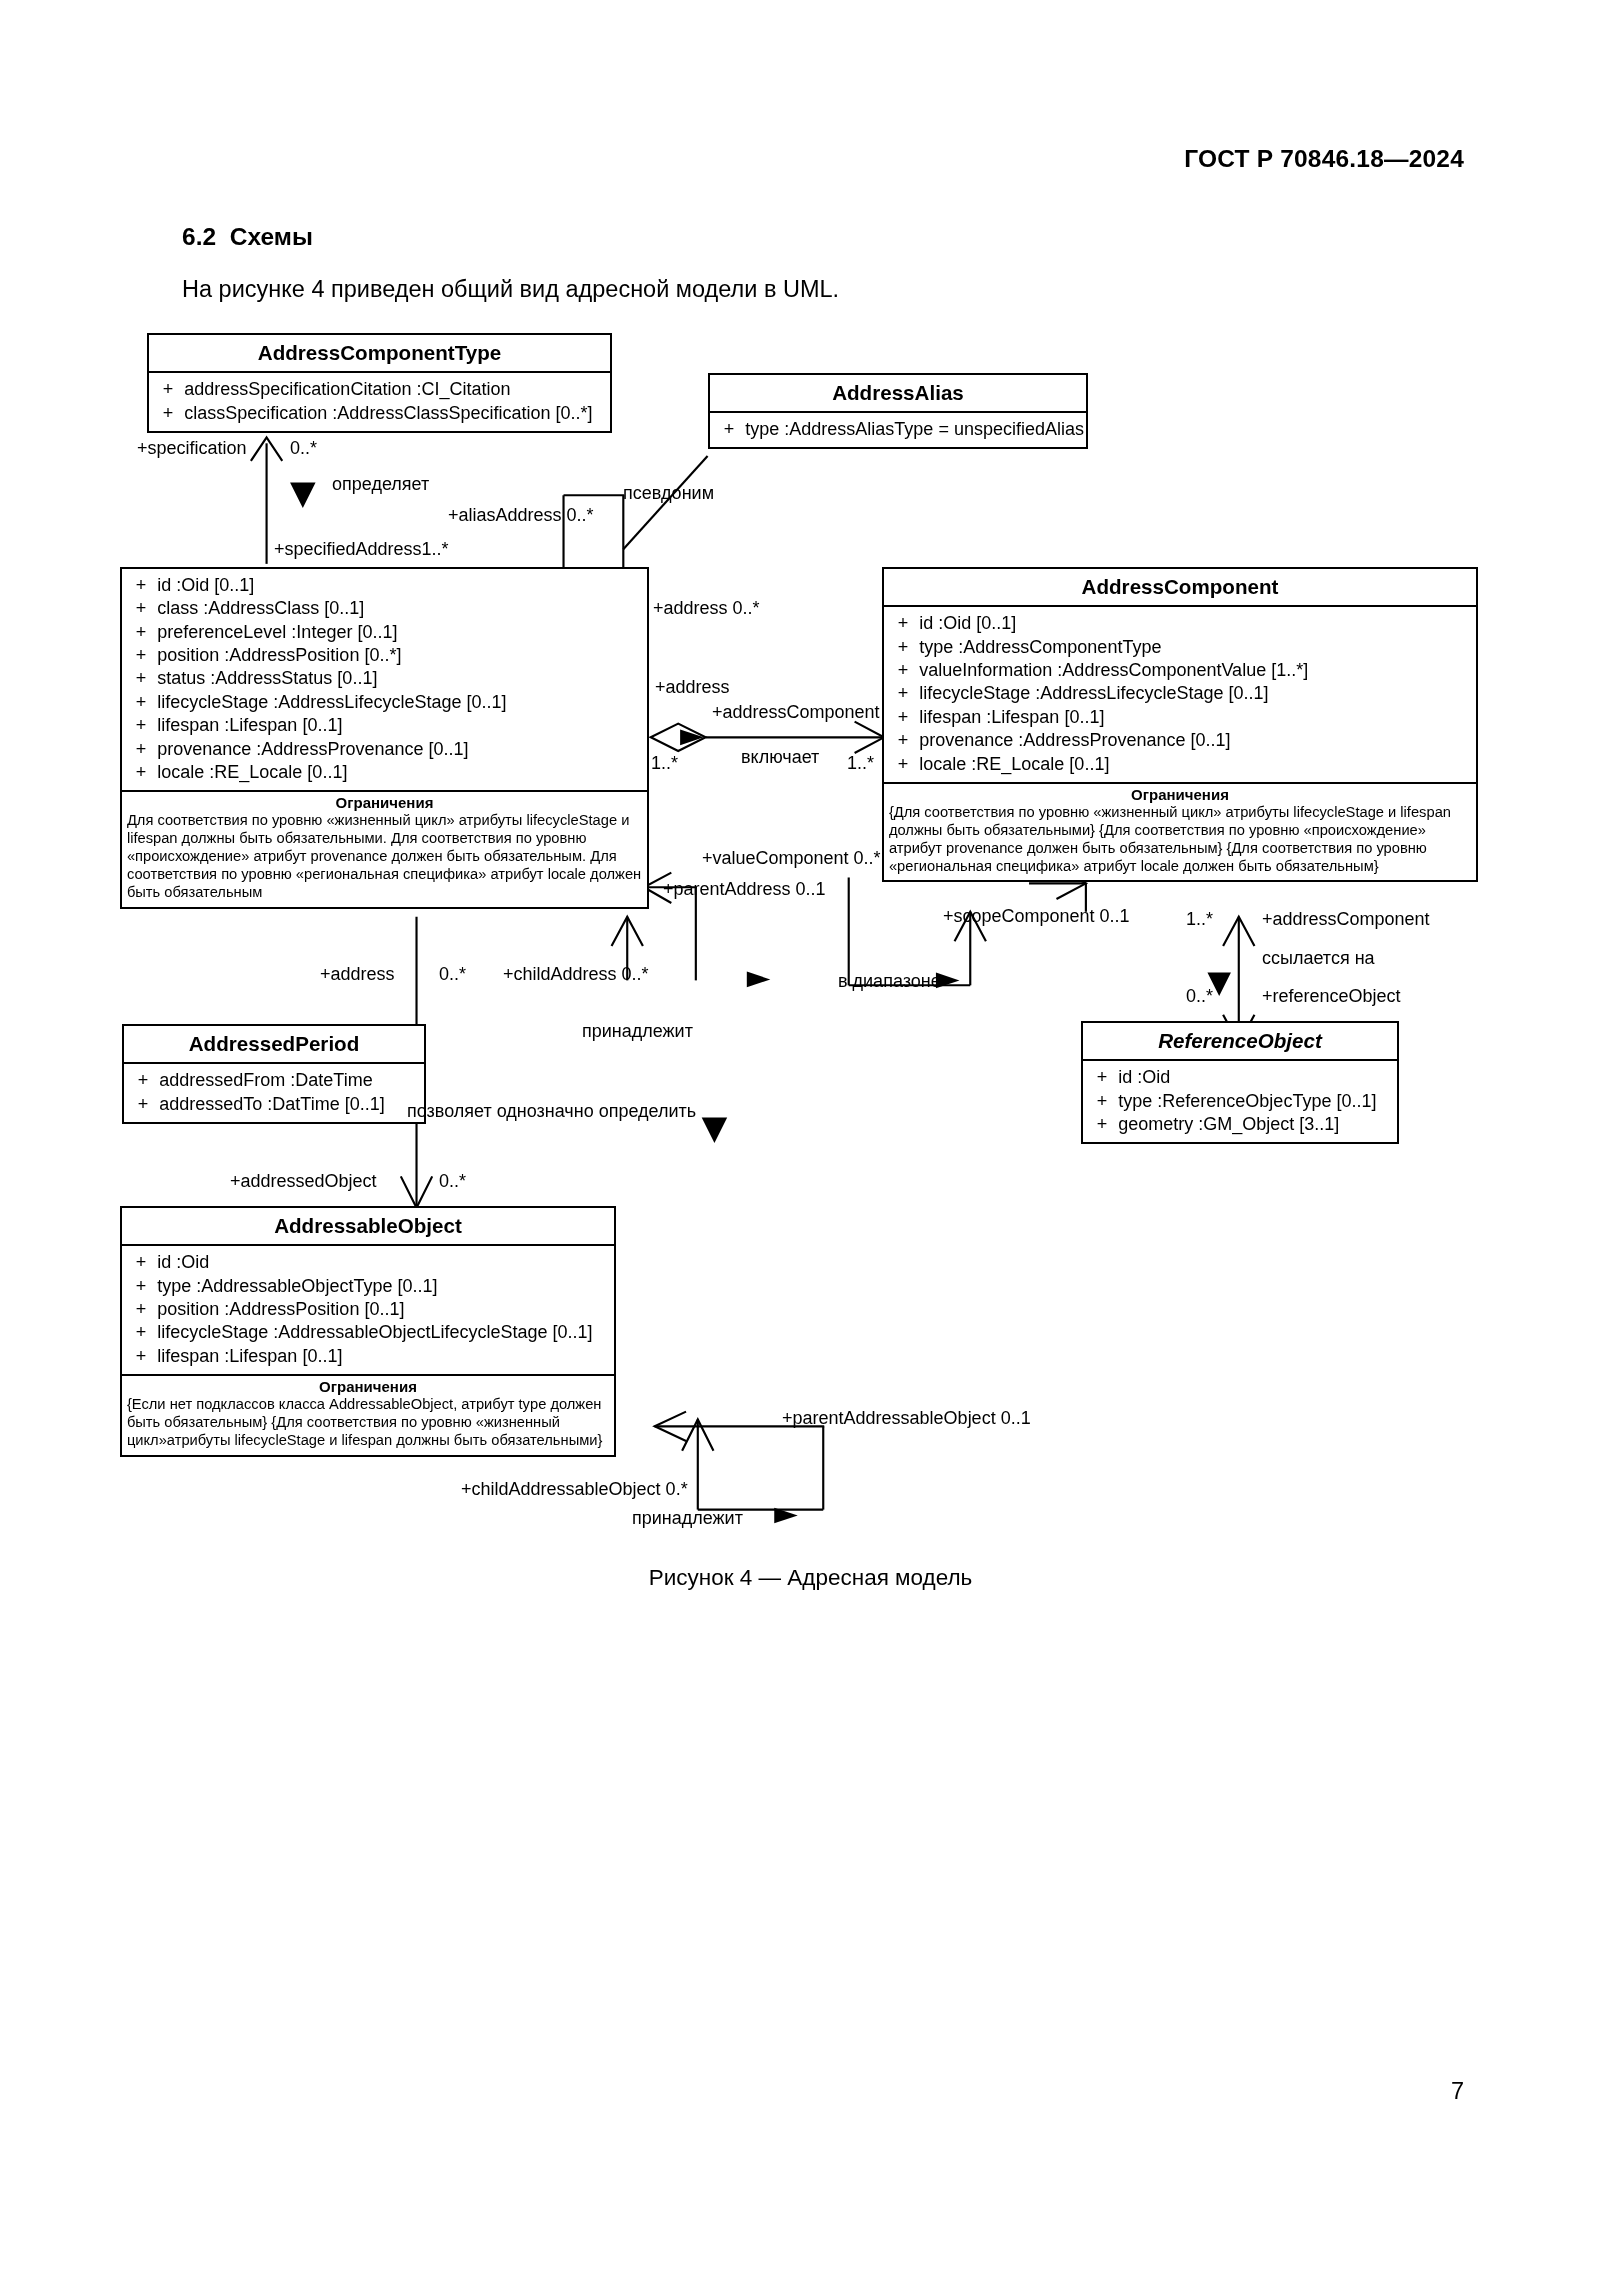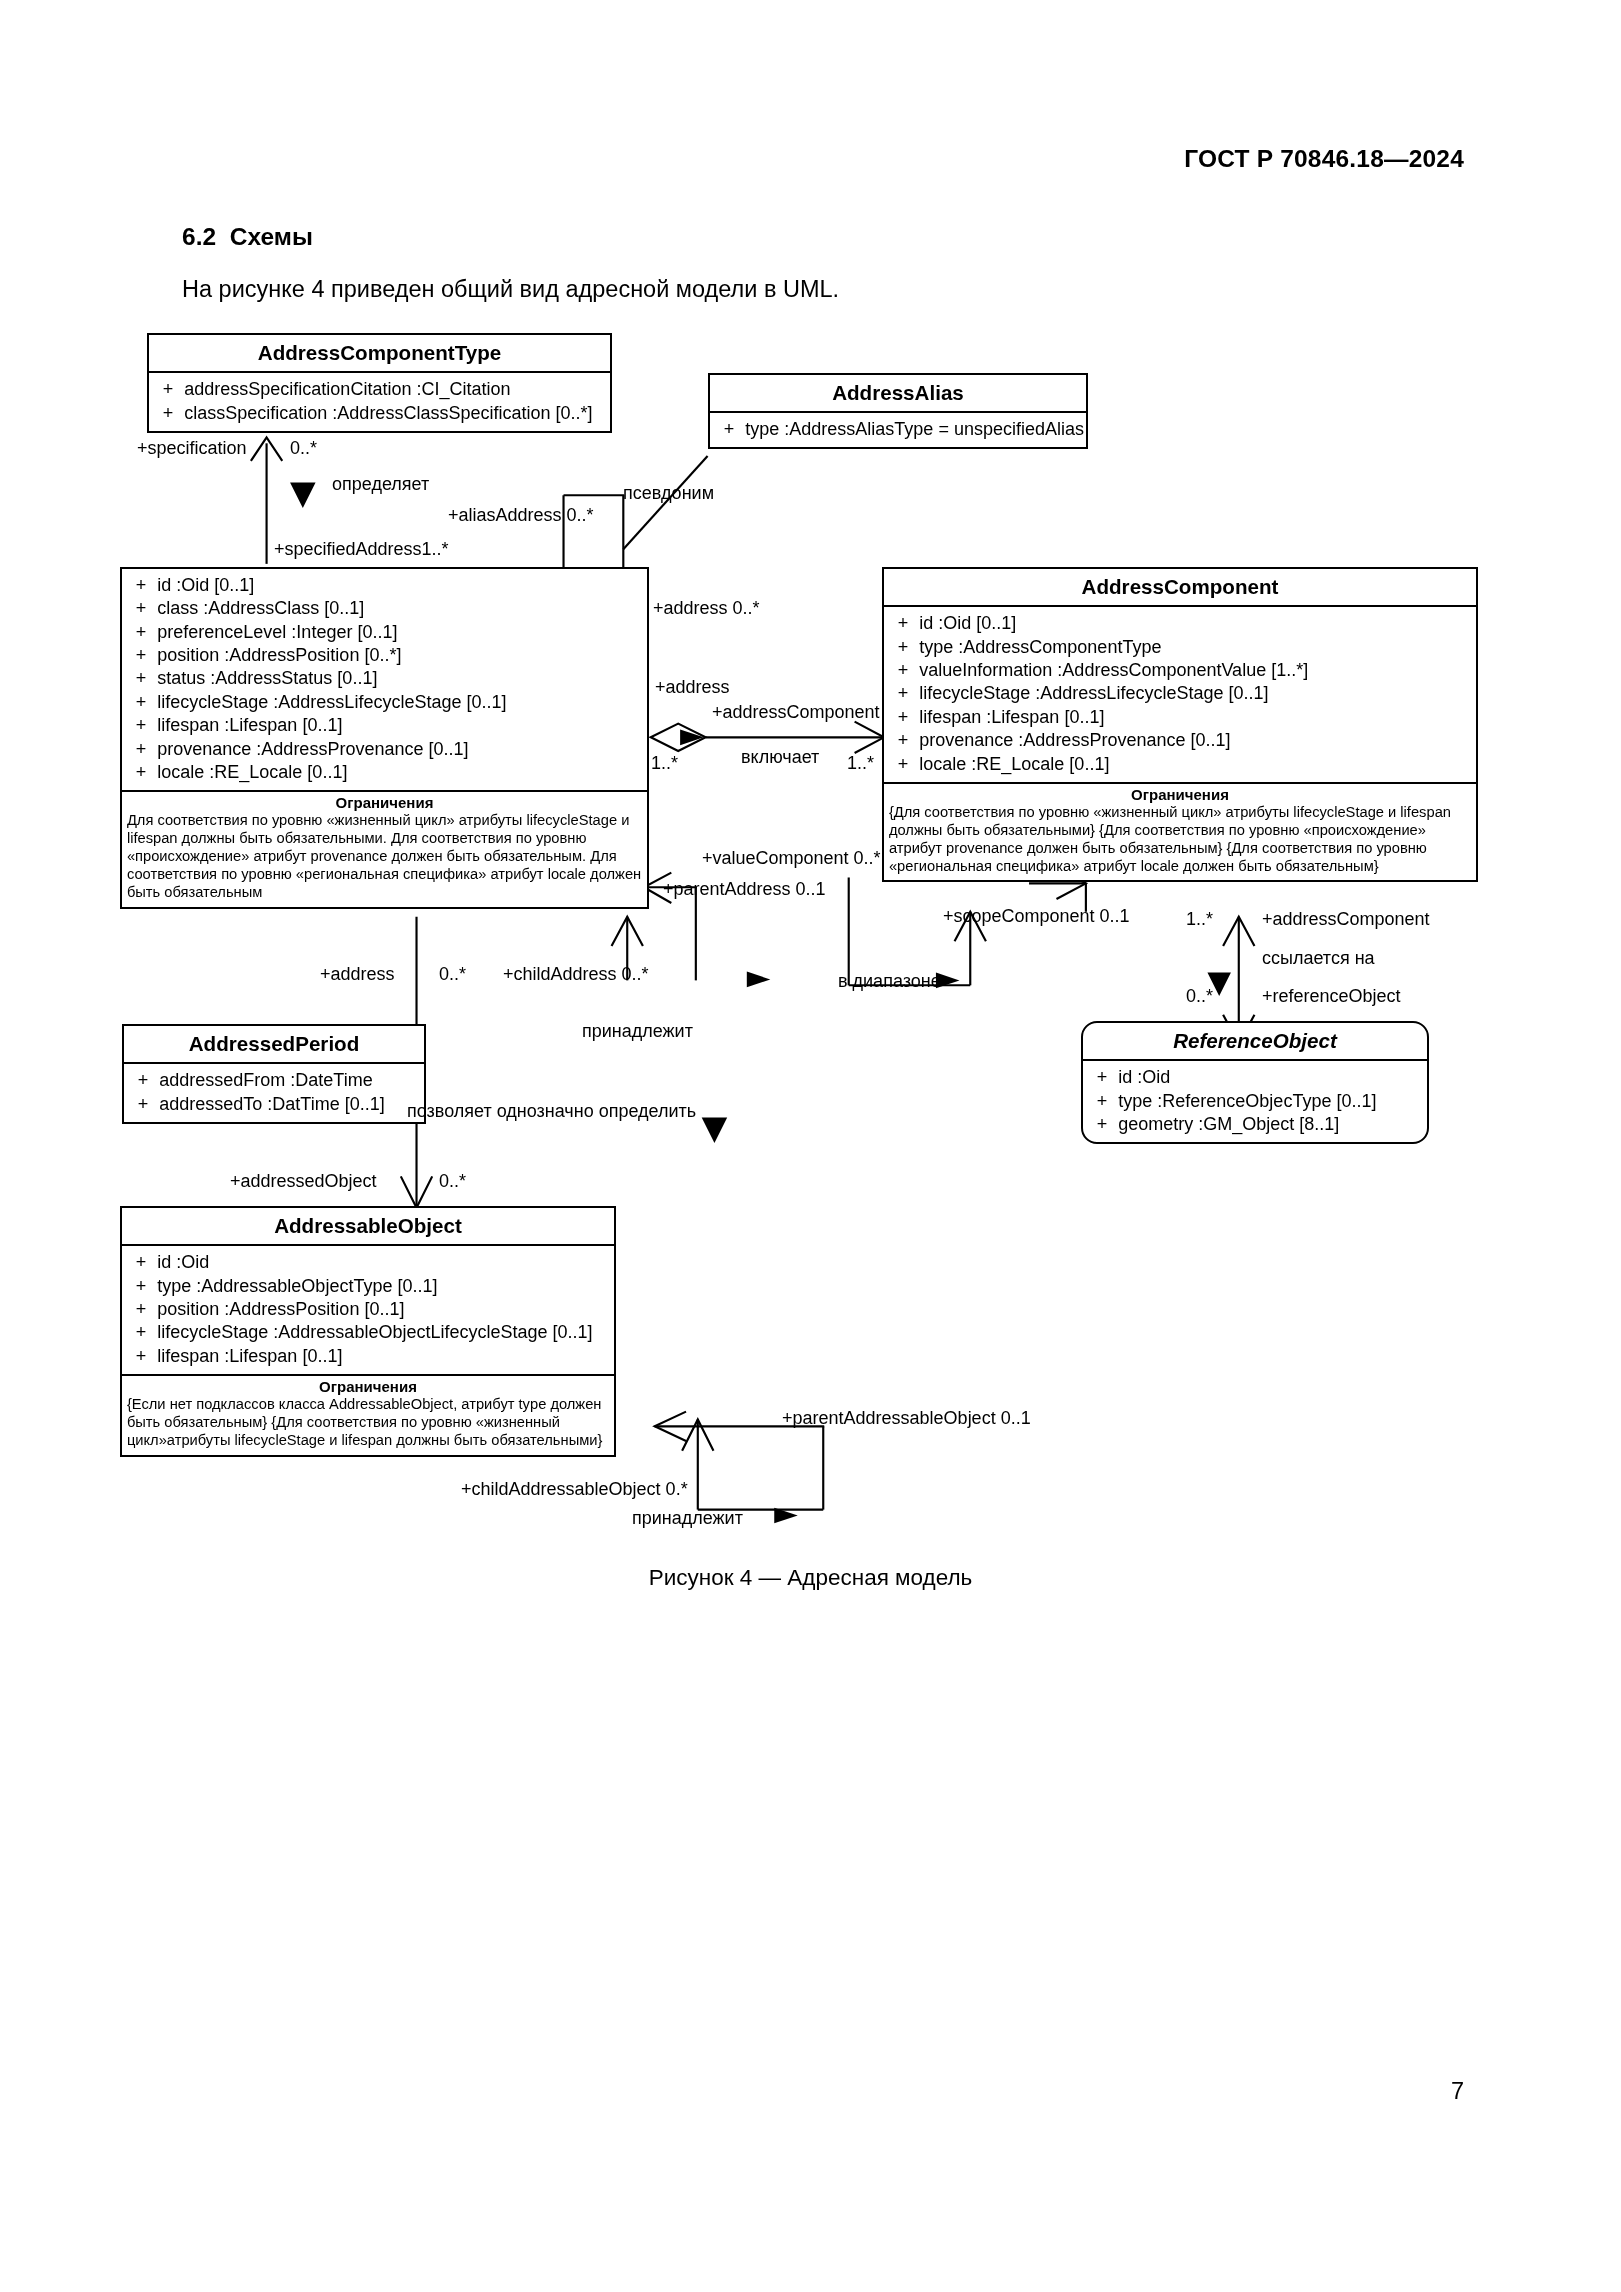--- a/index.html
+++ b/index.html
@@ -254,26 +254,26 @@
   </div>
 
   <div class="uml-class" style="left:122px; top:1024px; width:304px;">
     <div class="uml-name">AddressedPeriod</div>
     <div class="uml-attrs">
       <span class="row"><span class="plus">+</span><span>addressedFrom  :DateTime</span></span>
       <span class="row"><span class="plus">+</span><span>addressedTo :DatTime [0..1]</span></span>
     </div>
   </div>
 
-  <div class="uml-class" style="left:1081px; top:1021px; width:348px;border-radius:16px;">
+  <div class="uml-class" style="left:1081px; top:1021px; width:318px;">
     <div class="uml-name italic">ReferenceObject</div>
     <div class="uml-attrs">
       <span class="row"><span class="plus">+</span><span>id  :Oid</span></span>
       <span class="row"><span class="plus">+</span><span>type :ReferenceObjecType [0..1]</span></span>
-      <span class="row"><span class="plus">+</span><span>geometry  :GM_Object [8..1]</span></span>
+      <span class="row"><span class="plus">+</span><span>geometry  :GM_Object [3..1]</span></span>
     </div>
   </div>
 
   <div class="uml-class" style="left:120px; top:1206px; width:496px;">
     <div class="uml-name">AddressableObject</div>
     <div class="uml-attrs">
       <span class="row"><span class="plus">+</span><span>id  :Oid</span></span>
       <span class="row"><span class="plus">+</span><span>type  :AddressableObjectType [0..1]</span></span>
       <span class="row"><span class="plus">+</span><span>position  :AddressPosition [0..1]</span></span>
       <span class="row"><span class="plus">+</span><span>lifecycleStage  :AddressableObjectLifecycleStage [0..1]</span></span>

